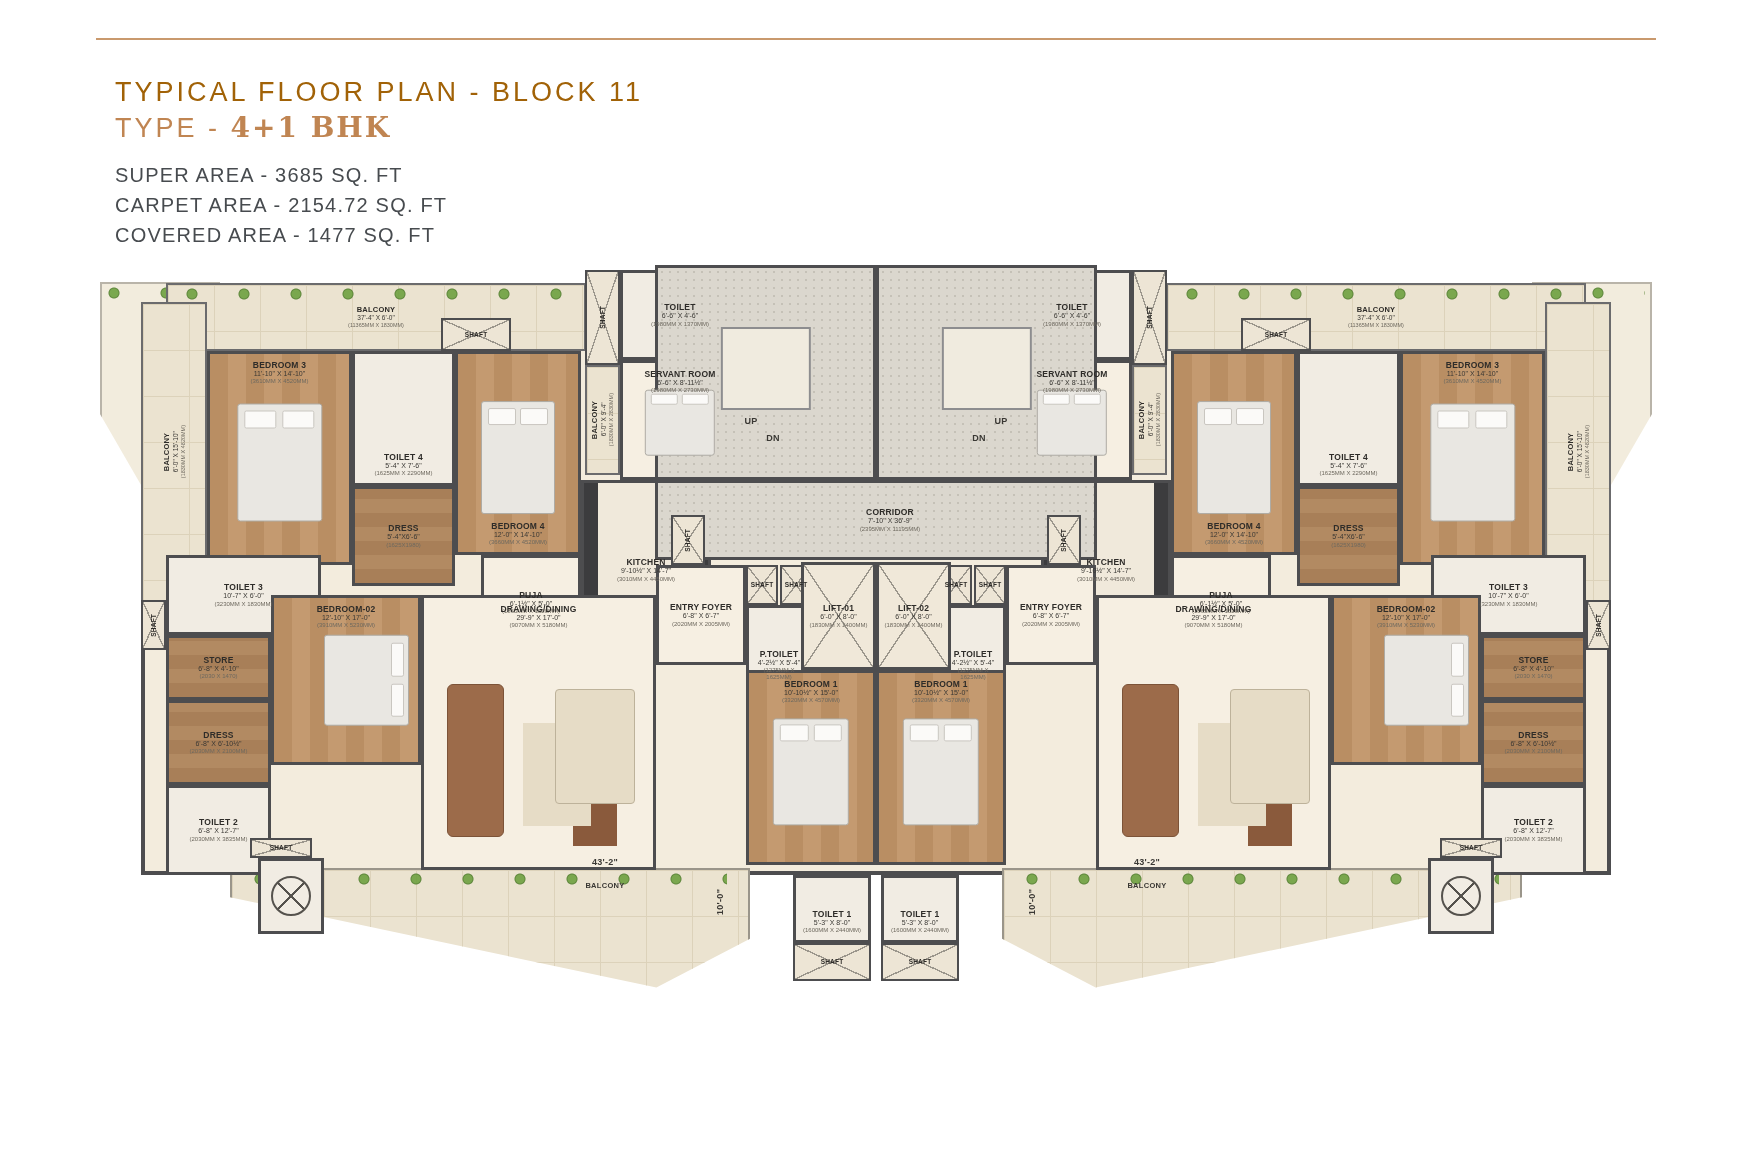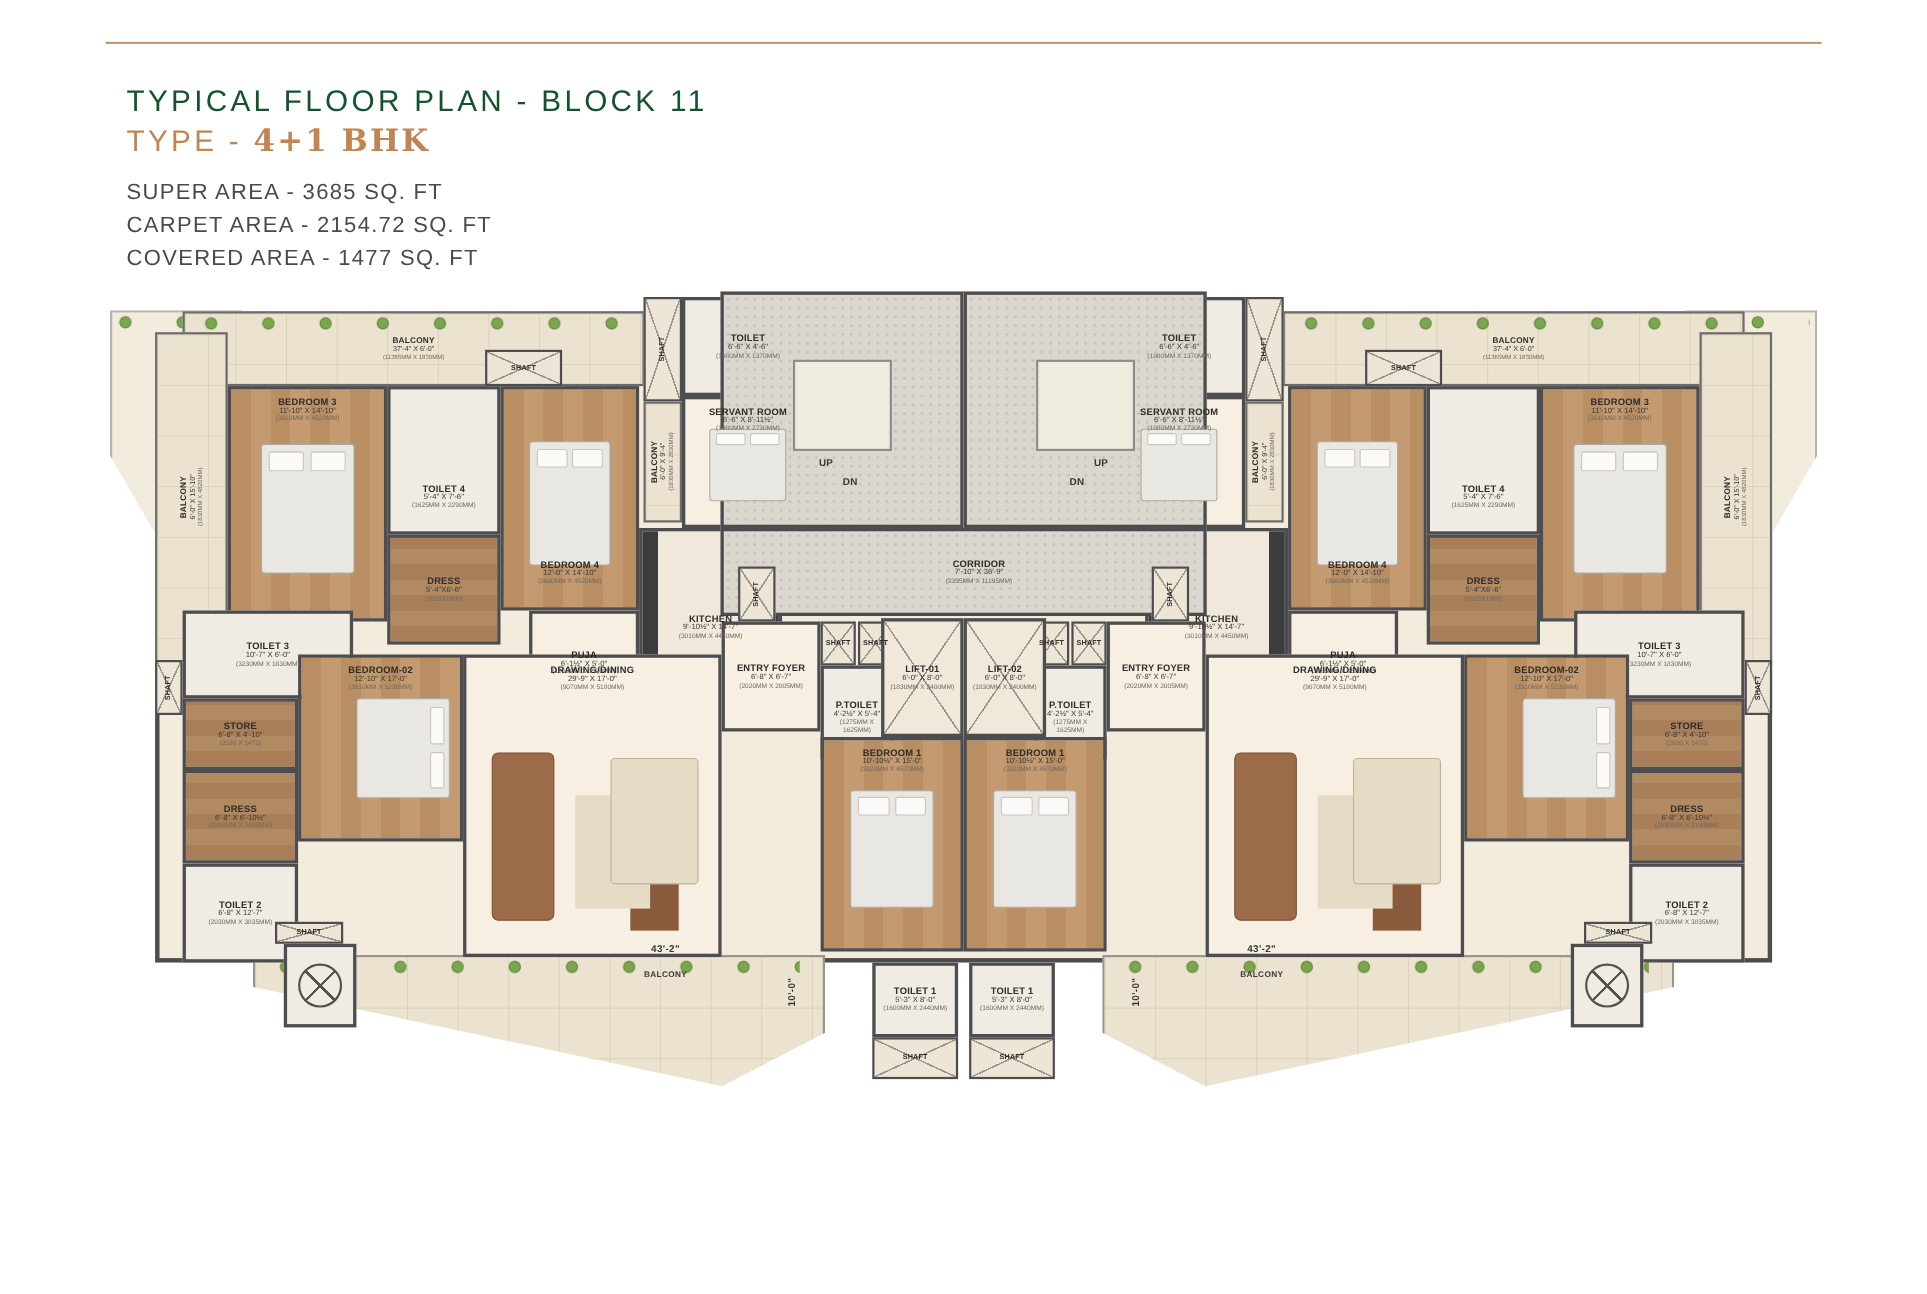--- a/index.html
+++ b/index.html
@@ -1,34 +1,34 @@
 <!DOCTYPE html>
 <html><head>
 <meta charset="utf-8">
 <style>
   html,body{margin:0;padding:0;width:1752px;height:1176px;background:#ffffff;
     font-family:"Liberation Sans",sans-serif;overflow:hidden;position:relative;}
   #page{position:absolute;inset:0;}
   .toprule{position:absolute;left:96px;top:38px;width:1560px;height:2px;background:#c9996d;}
   .hdr{position:absolute;left:115px;top:76px;}
-  .t1{font-size:27px;letter-spacing:3px;color:#14532d;font-weight:500;line-height:1.25;}
+  .t1{font-size:27px;letter-spacing:3px;color:#a16207;font-weight:500;line-height:1.25;}
   .t2{font-size:27px;letter-spacing:3px;color:#c08552;font-weight:500;line-height:1.25;}
   .t2 .fancy{font-family:"DejaVu Serif",serif;font-weight:bold;letter-spacing:2px;font-size:28px;}
   .areas{margin-top:14px;font-size:20px;color:#474b4f;letter-spacing:1.2px;line-height:1.5;}
   
   #plan{position:absolute;inset:0;}
   .room{position:absolute;box-sizing:border-box;border:3px solid #4d4d4f;display:flex;
     flex-direction:column;align-items:center;justify-content:center;overflow:hidden;}
   .lab{text-align:center;line-height:1.18;position:relative;z-index:3;padding:1px 2px;}
   .nm{display:block;font-weight:bold;font-size:8.5px;color:#2e2c29;letter-spacing:.2px;}
   .dm{display:block;font-size:7px;color:#3a3834;}
   .mm{display:block;font-size:6px;color:#6e695f;}
   .vert .lab{writing-mode:vertical-rl;transform:rotate(180deg);}
   .lp-t{justify-content:flex-start;}.lp-t .lab{padding-top:6px;}
-  .lp-b{justify-content:flex-end;}.lp-b .lab{padding-bottom:19px;}
+  .lp-b{justify-content:flex-end;}.lp-b .lab{padding-bottom:6px;}
   .base{background:#f3ecdd;border-width:4px;}
   .terrace{background:#f2ecdd;border:2px solid #b9b4a9;}
   .balc,.bbal{background-color:#ebe3d0;
     background-image:linear-gradient(#dcd2ba 1px,transparent 1px),linear-gradient(90deg,#dcd2ba 1px,transparent 1px);
     background-size:46px 46px;}
   .balc{border-width:2px;border-color:#6b6b6d;}
   .bbal{border:2px solid #9a958a;}
   .bed{background:repeating-linear-gradient(90deg,#b98e63 0 18px,#c49a70 18px 36px);}
   .wood{background:repeating-linear-gradient(0deg,#a87f58 0 14px,#b28a62 14px 28px);}
   .bath{background:#f1ece3;}

